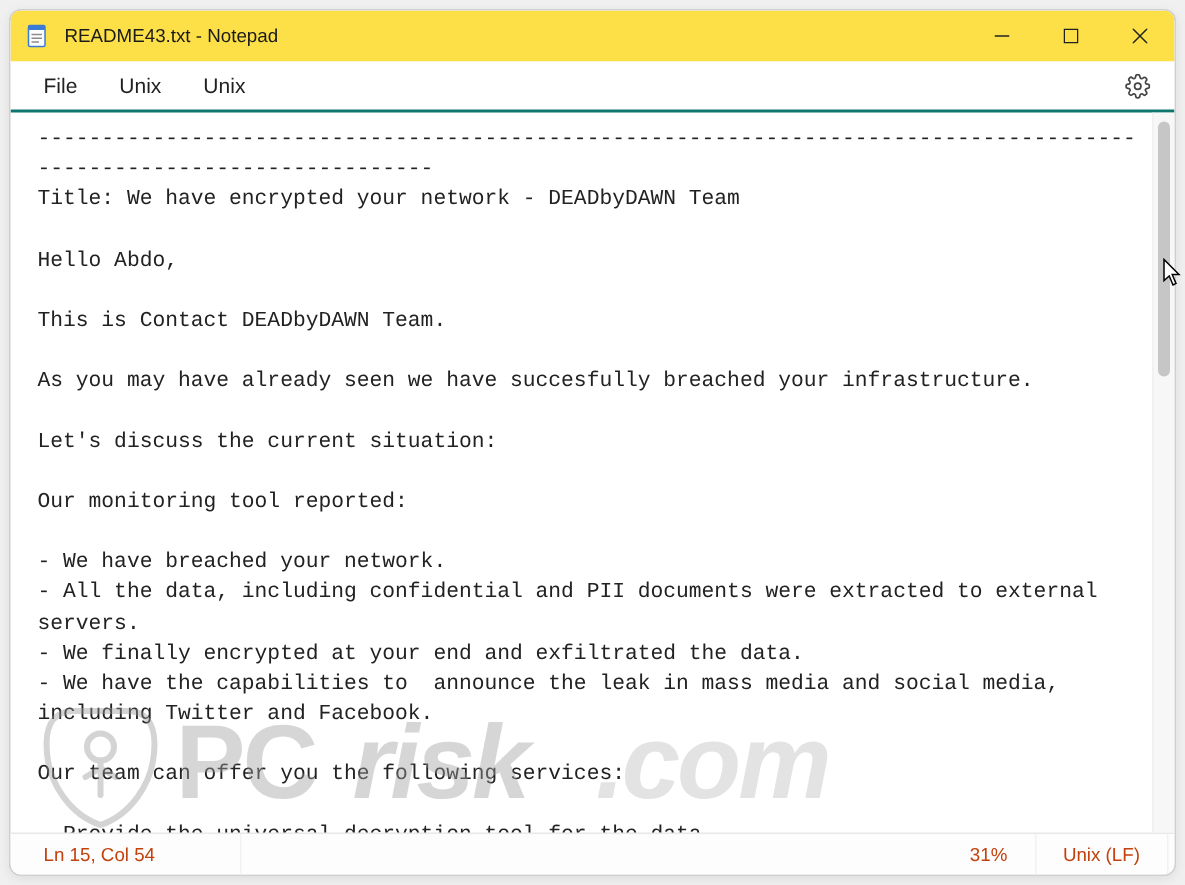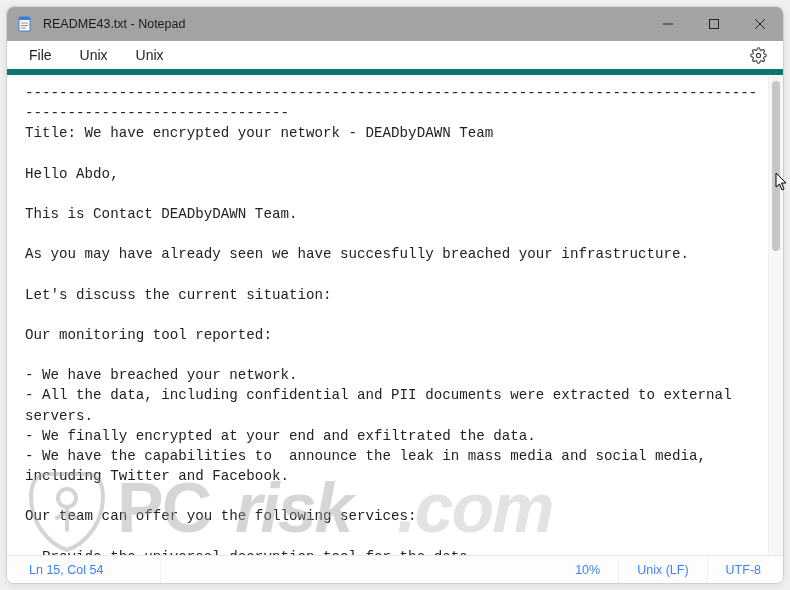--- a/index.html
+++ b/index.html
@@ -22,21 +22,21 @@
     flex-direction: column;
     box-shadow: 0 2px 8px rgba(0,0,0,0.08);
     overflow: hidden;
   }
   
   .titlebar {
     height: 34px;
     display: flex;
     align-items: center;
     padding: 0 0 0 10px;
-    background: #a3a3a3;
+    background: #fde047;
   }
   .titlebar .app-icon {
     width: 16px; height: 16px;
     margin-right: 10px;
     display: flex; align-items: center; justify-content: center;
   }
   .titlebar .title {
     font-size: 12.5px;
     color: #1a1a1a;
     flex: 0 0 auto;
@@ -47,21 +47,21 @@
     display: flex; align-items: center; justify-content: center;
     color: #222;
   }
   
   .menubar {
     height: 34px;
     display: flex;
     align-items: center;
     padding: 0 8px;
     background: #ffffff;
-    border-bottom: 6px solid #0f766e;
+    border-bottom: 2px solid #0f766e;
   }
   .menuitem {
     padding: 6px 14px;
     font-size: 14px;
     color: #222;
     border-radius: 4px;
   }
   .menubar .spacer { flex: 1; }
   .gear {
     width: 34px; height: 34px;
@@ -101,21 +101,21 @@
     background: #c6c6c6;
     border-radius: 5px;
   }
   
   .statusbar {
     height: 28px;
     border-top: 1px solid #e8e8e8;
     display: flex;
     align-items: center;
     font-size: 12.5px;
-    color: #3b82f6;
+    color: #c2410c;
     background: #fdfdfd;
     padding: 0 4px;
   }
   .status-cell {
     padding: 0 18px;
     height: 100%;
     display: flex;
     align-items: center;
     border-right: 1px solid #f2f2f2;
   }
@@ -213,23 +213,22 @@
 - Provide the universal decryption tool for the data
 - Assist with infrastructure restore</div>
     <div class="scrollbar">
       <div class="scroll-thumb"></div>
     </div>
   </div>
 
   <div class="statusbar">
     <div class="status-cell" style="min-width:150px;">Ln 15, Col 54</div>
     <span class="spacer"></span>
-    <div class="status-cell">10%</div>
+    <div class="status-cell">31%</div>
     <div class="status-cell">Unix (LF)</div>
-    <div class="status-cell" style="border-right:none;">UTF-8</div>
   </div>
 
 </div>
 
 <div class="watermark">
   <svg viewBox="0 0 760 88">
     <g transform="translate(12,6)">
 
       <path d="M20 2 C10 2 2 8 2 24 C2 52 20 72 38 78 C56 72 74 52 74 24 C74 8 66 2 56 2 Z" fill="none" stroke="#9a9a9a" stroke-width="4"></path>
       <circle cx="38" cy="26" r="9" fill="none" stroke="#9a9a9a" stroke-width="4"></circle>

